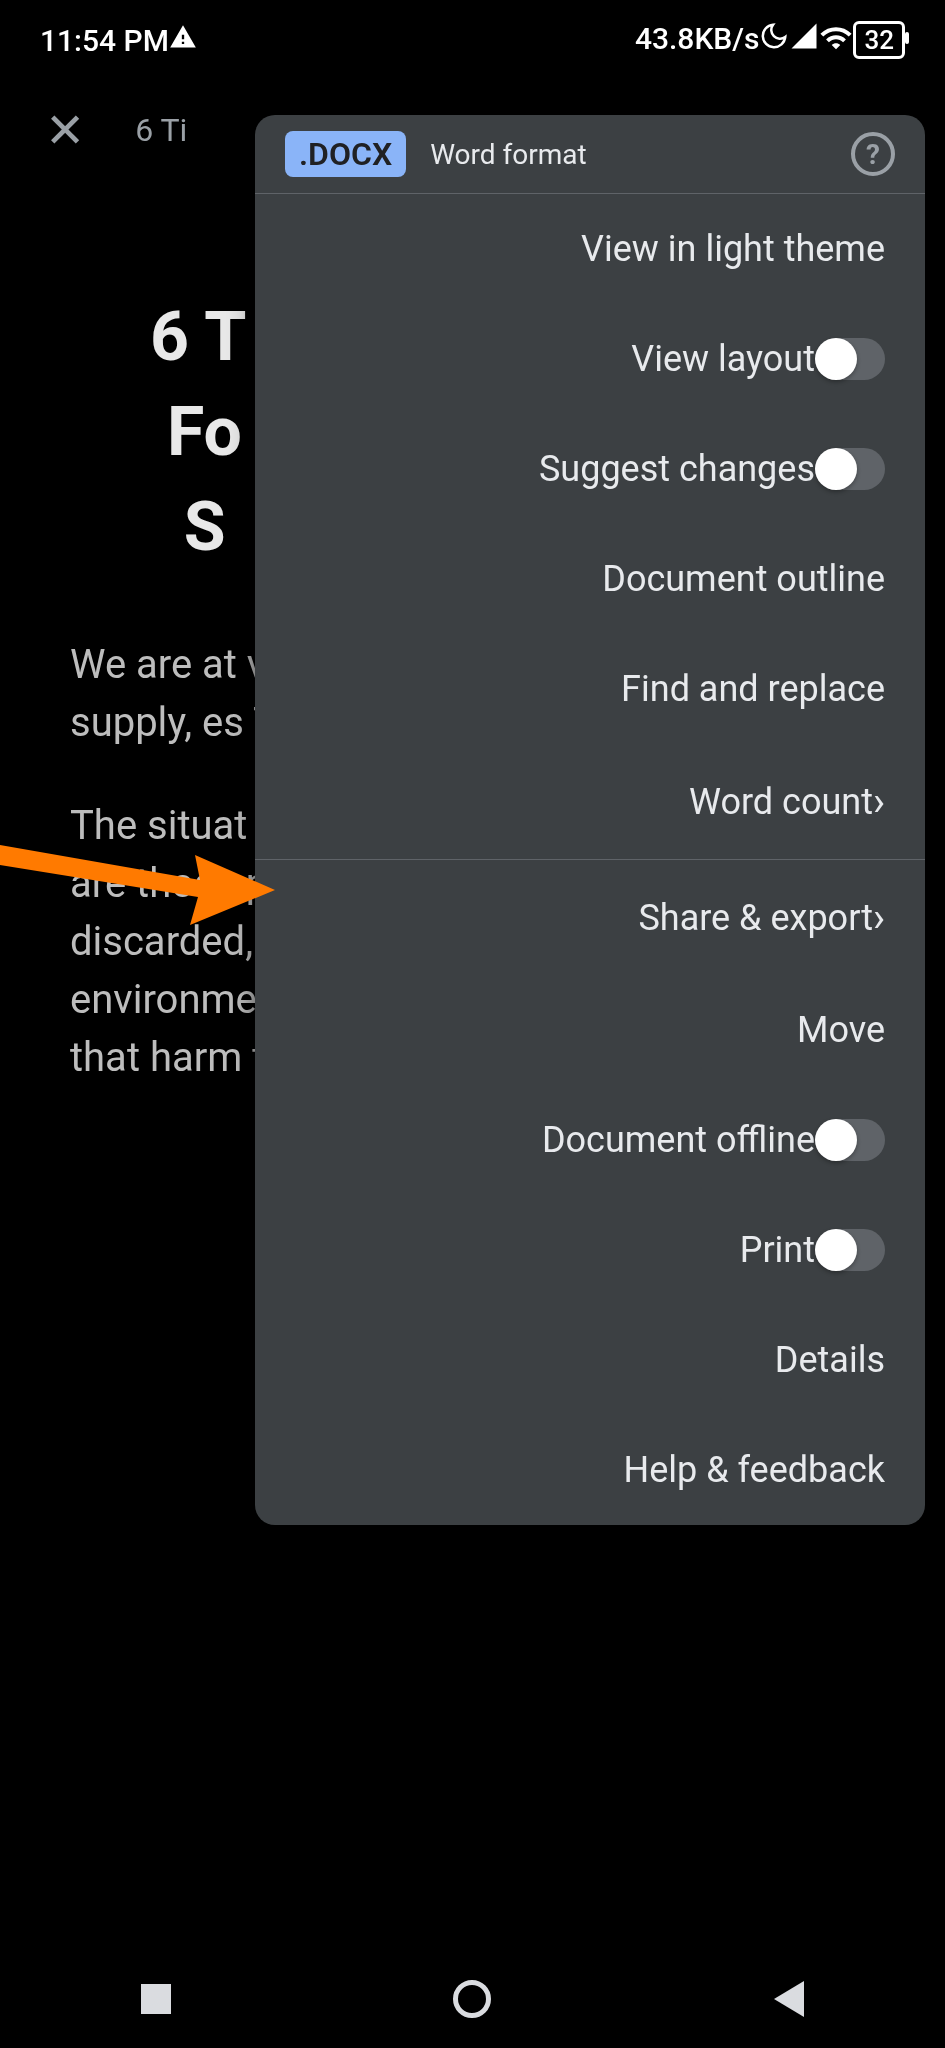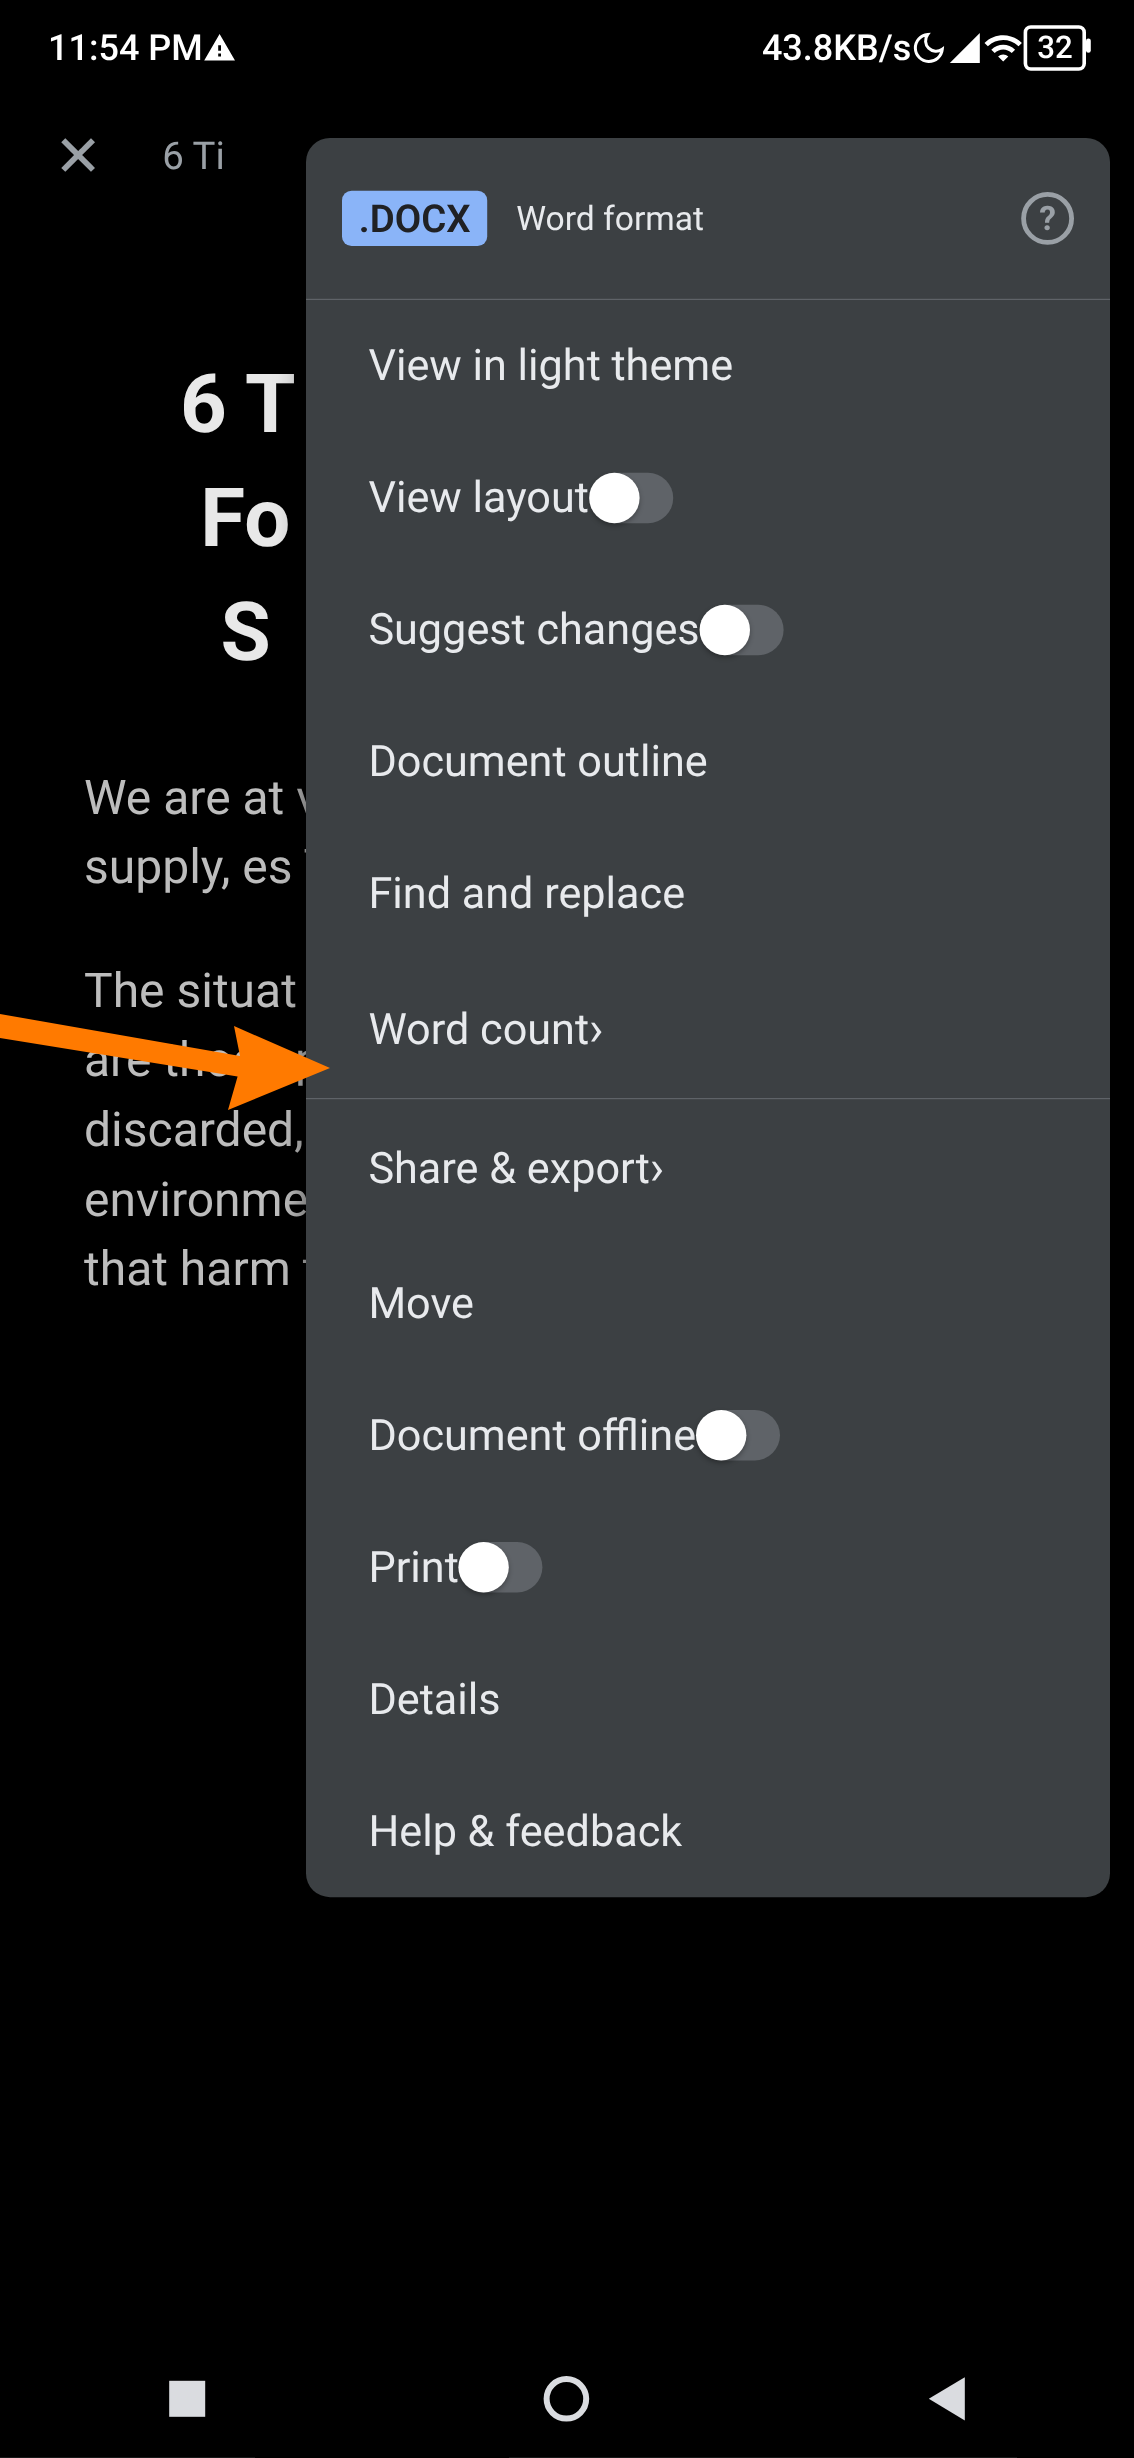--- a/index.html
+++ b/index.html
@@ -16,21 +16,21 @@
     .status-bar {
       display: flex;
       align-items: center;
       justify-content: space-between;
       padding: 15px 40px;
       height: 80px;
       font-size: 30px;
       font-weight: 500;
       color: #fff;
     }
-    .status-left, .status-right { display: flex; align-items: center; }
+    .status-left, .status-right { display: flex; align-items: flex-start; }
     .warn-icon { width: 28px; height: 28px; }
     .battery-box {
       border: 3px solid #fff; border-radius: 6px;
       padding: 1px 8px; font-size: 26px;
       display: inline-flex; align-items: center;
       position: relative;
     }
     .battery-box::after { content: ''; position: absolute; right: -7px; top: 8px; width: 4px; height: 12px; background: #fff; border-radius: 2px; }
     
     .app-bar {
@@ -76,38 +76,38 @@
       width: 670px;
       background: #3c4043;
       border-radius: 20px;
       box-shadow: 0 8px 24px rgba(0,0,0,.6);
       z-index: 10;
       overflow: hidden;
     }
     .menu-header {
       display: flex;
       align-items: center;
-      padding: 44px 30px;
+      padding: 16px 30px;
       gap: 24px;
       border-bottom: 1px solid #5f6368;
     }
     .docx-badge {
       background: #8ab4f8;
       color: #202124;
       font-weight: 600;
       padding: 4px 14px;
       border-radius: 8px;
       font-size: 32px;
     }
     .menu-header-label { font-size: 28px; color: #e8eaed; flex: 1; }
     .help-circle { width: 44px; height: 44px; border: 4px solid #9aa0a6; border-radius: 50%; display: flex; align-items: center; justify-content: center; font-size: 28px; color: #9aa0a6; font-weight: 700; }
     .menu-item {
       display: flex;
       align-items: center;
-      justify-content: flex-start;
+      justify-content: flex-end;
       padding: 34px 40px;
       font-size: 36px;
       margin-left: 12px;
     }
     .menu-divider { height: 1px; background: #5f6368; }
     .toggle {
       width: 70px; height: 42px;
       background: #5f6368;
       border-radius: 24px;
       position: relative;

